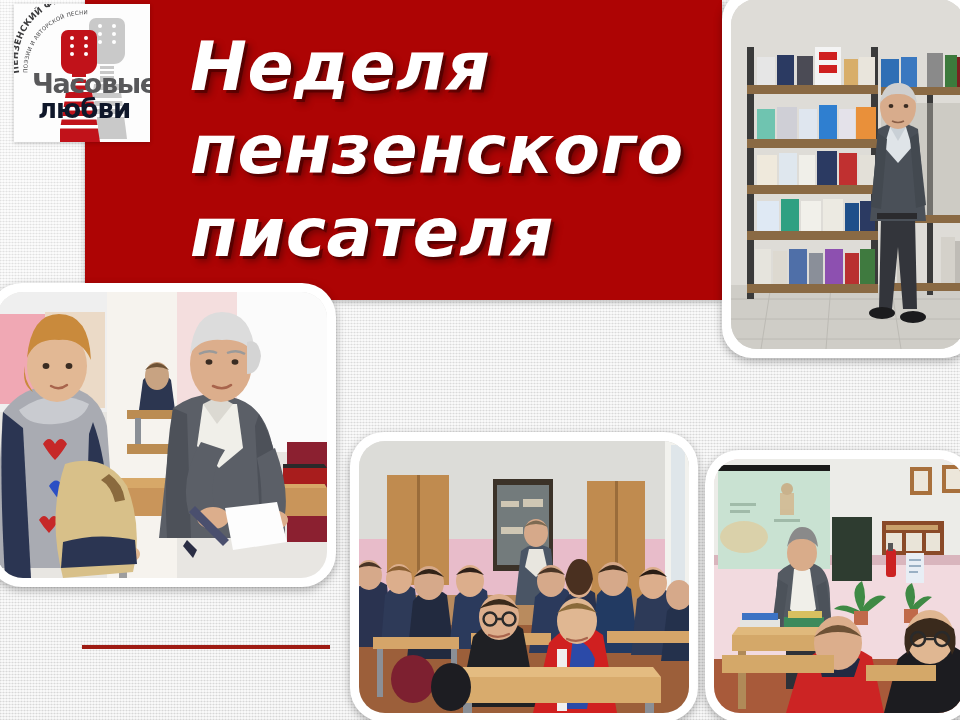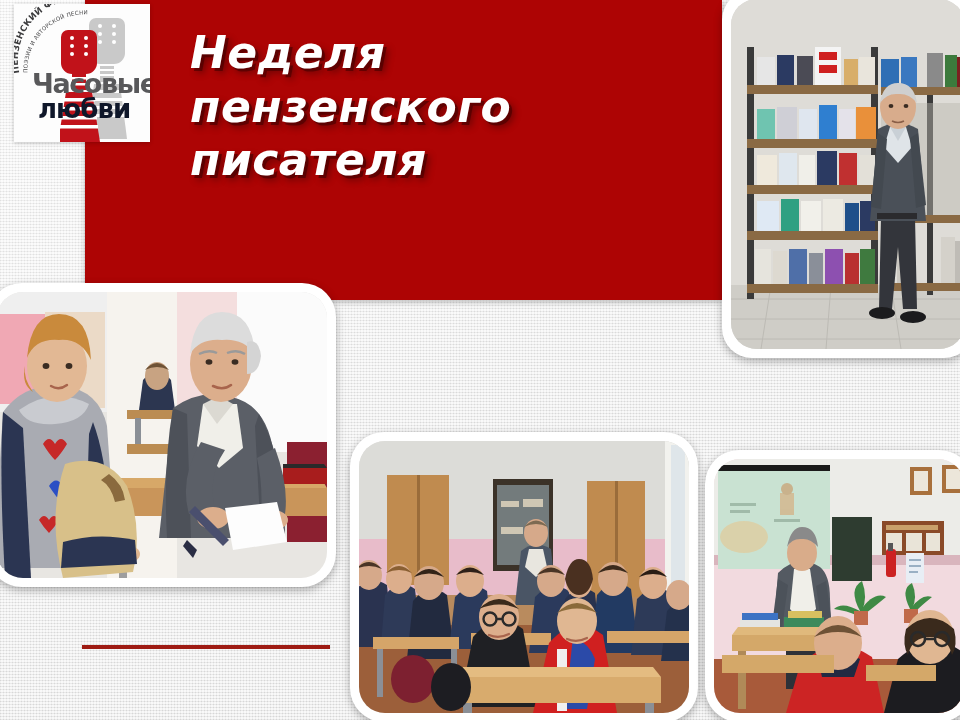--- a/index.html
+++ b/index.html
@@ -50,21 +50,21 @@
     font-weight:bold; font-size:26px; letter-spacing:-1px;
     color:#0f172a; line-height:1;
   }
 
   
   .headline {
     position:absolute; left:190px; top:26px; width:520px;
     color:#ffffff;
     font-family:"DejaVu Sans", sans-serif;
     font-style:italic; font-weight:bold;
-    font-size:44px; line-height:1.22;
+    font-size:68px; line-height:1.22;
     letter-spacing:.5px;
     text-shadow: 3px 3px 0 rgba(60,0,0,.55), 5px 5px 7px rgba(0,0,0,.35);
     white-space:pre-line;
   }
 
   
   .frame {
     position:absolute;
     background:#ffffff;
     border-radius:34px;

